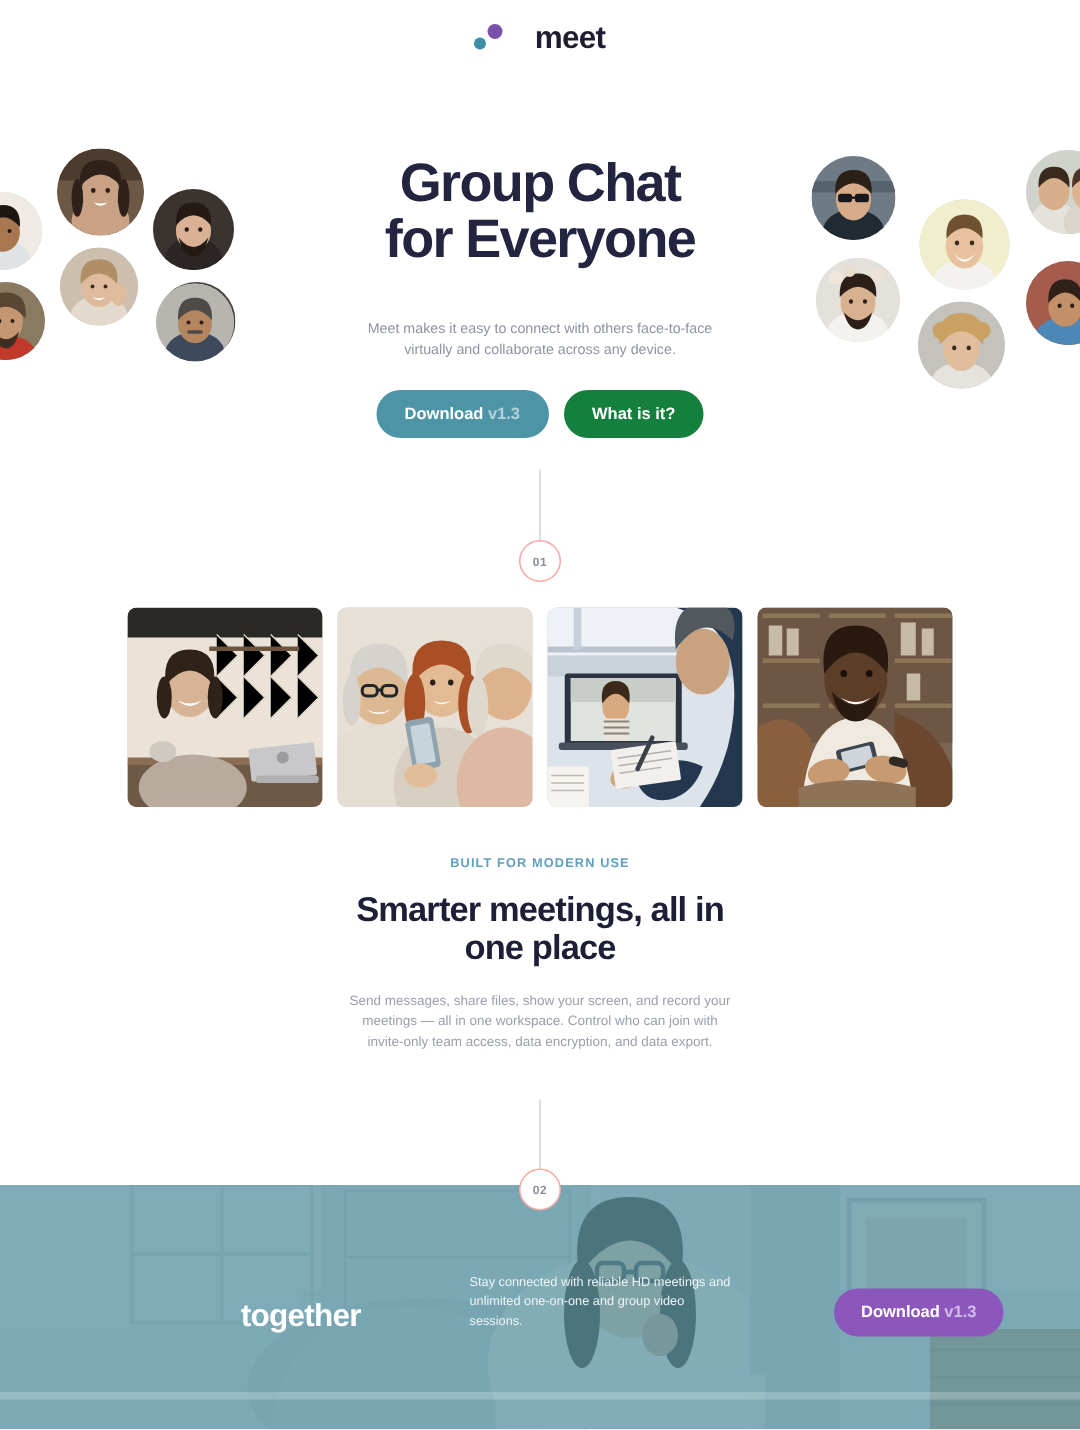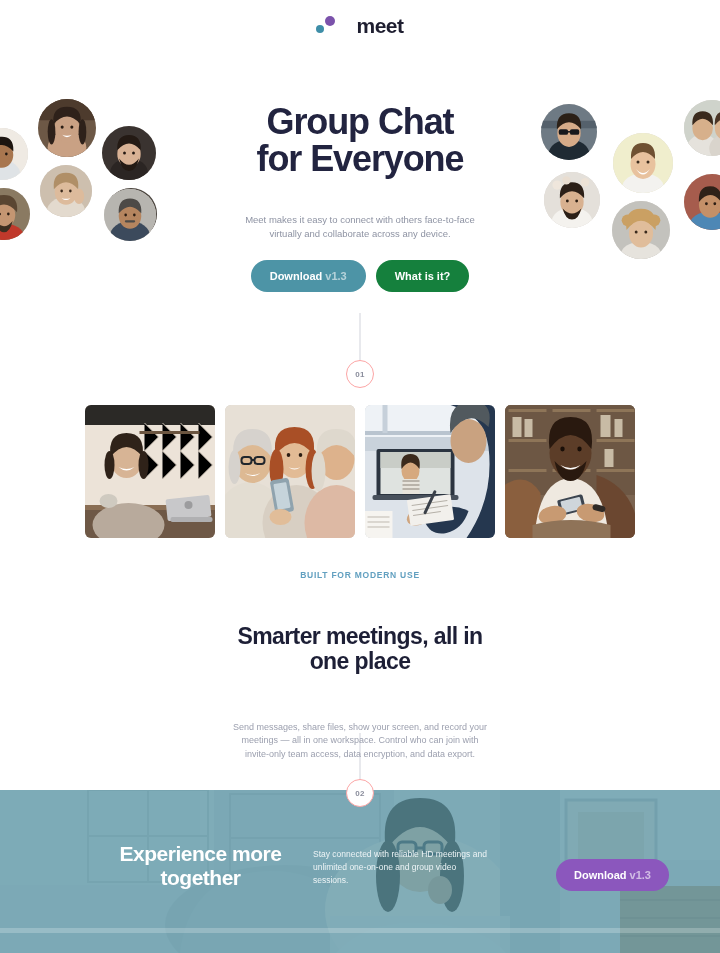--- a/index.html
+++ b/index.html
@@ -165,21 +165,20 @@
   .gallery-item .photo { width: 100%; height: 100%; display: block; }
 
   
   .feature {
     position: absolute;
     top: 570px; left: 0; right: 0;
     display: flex;
     flex-direction: column;
     align-items: center;
     z-index: 6;
-    gap: 30px;
   }
   .eyebrow {
     font-size: 8.5px;
     font-weight: bold;
     color: #62a0c0;
     letter-spacing: 0.75px;
     text-transform: uppercase;
   }
   .feature-title {
     margin-top: 14px;
@@ -669,21 +668,21 @@
           <path d="M620 128 h100"></path>
           <path d="M620 146 h100"></path>
       </g>
       <rect x="330" y="126" width="180" height="37" fill="#e7e9ea" opacity="0.8"></rect>
       <path d="M336 163 q30 -34 90 -30 q60 4 80 30z" fill="#e9ebec"></path>
     </svg>
     <div class="banner-tint"></div>
 
     <div class="banner-inner">
       <h2 class="banner-title">
-        <span>Experience more</span><br>
+        <br>
         <span>together</span>
       </h2>
       <p class="banner-body">Stay connected with reliable HD meetings and unlimited one-on-one and group video sessions.</p>
     </div>
   </div>
 
   <button class="banner-btn">
     <span>Download</span><span class="ver">v1.3</span>
   </button>
 

